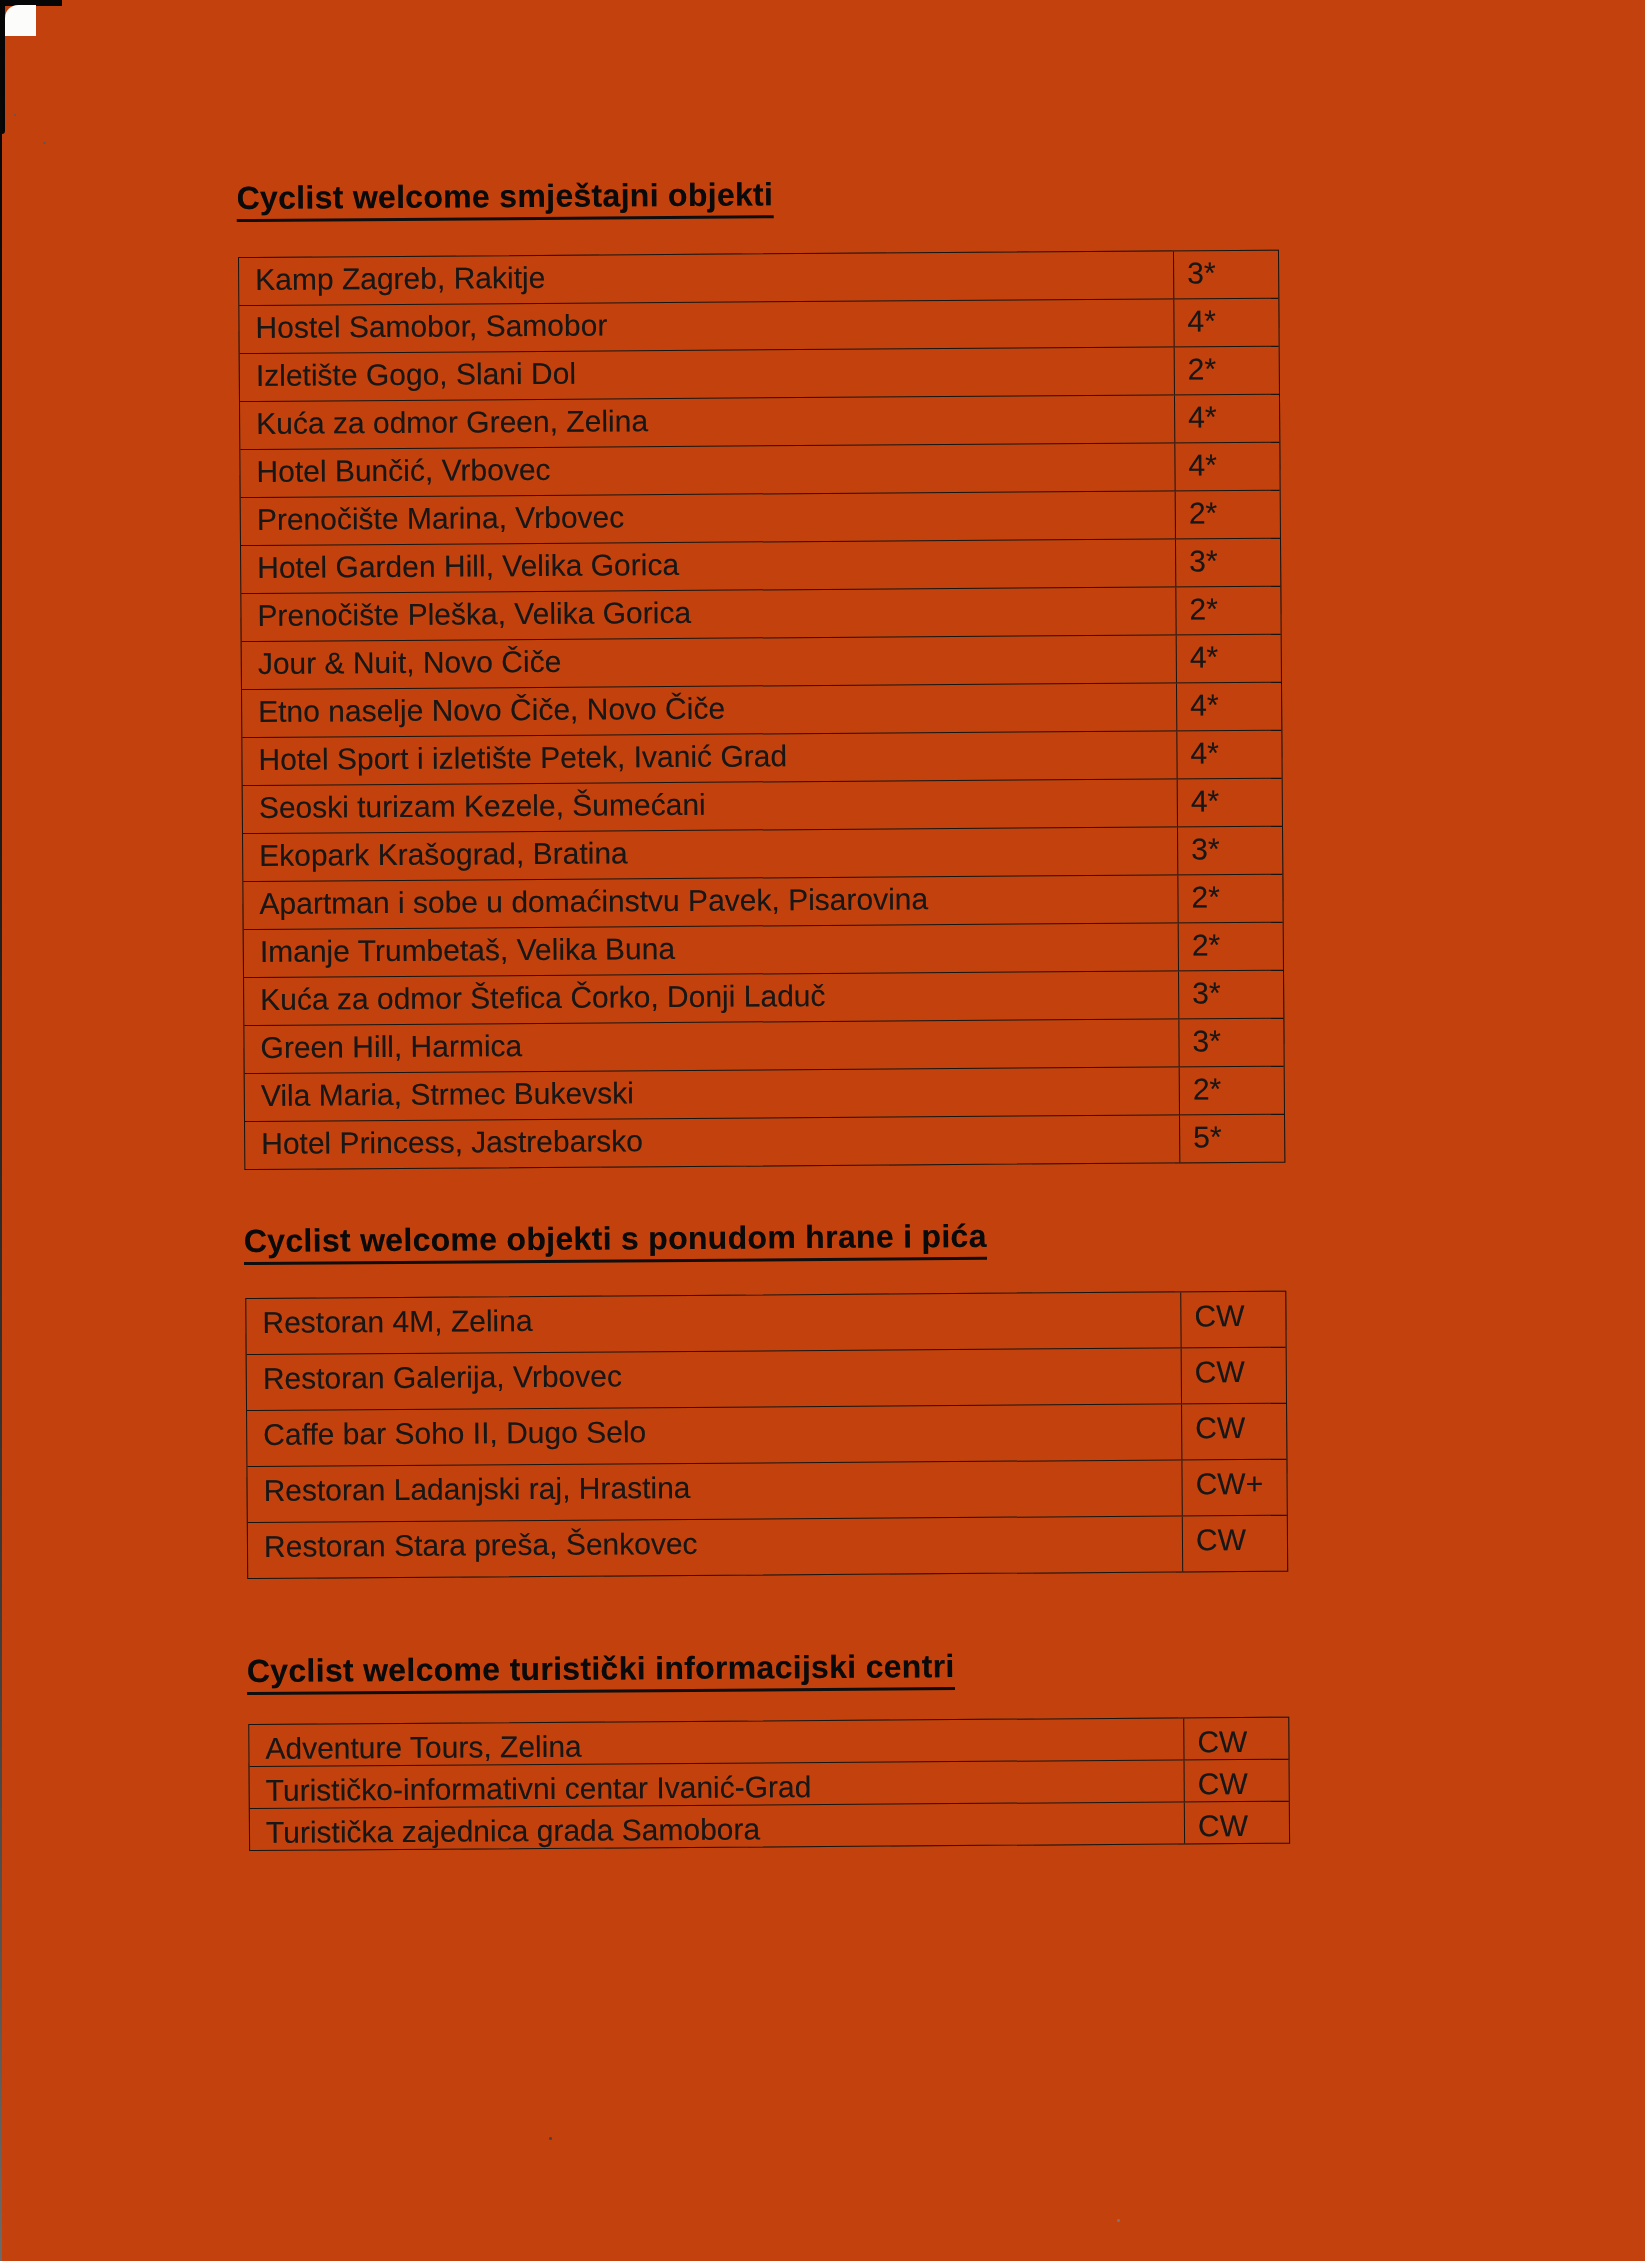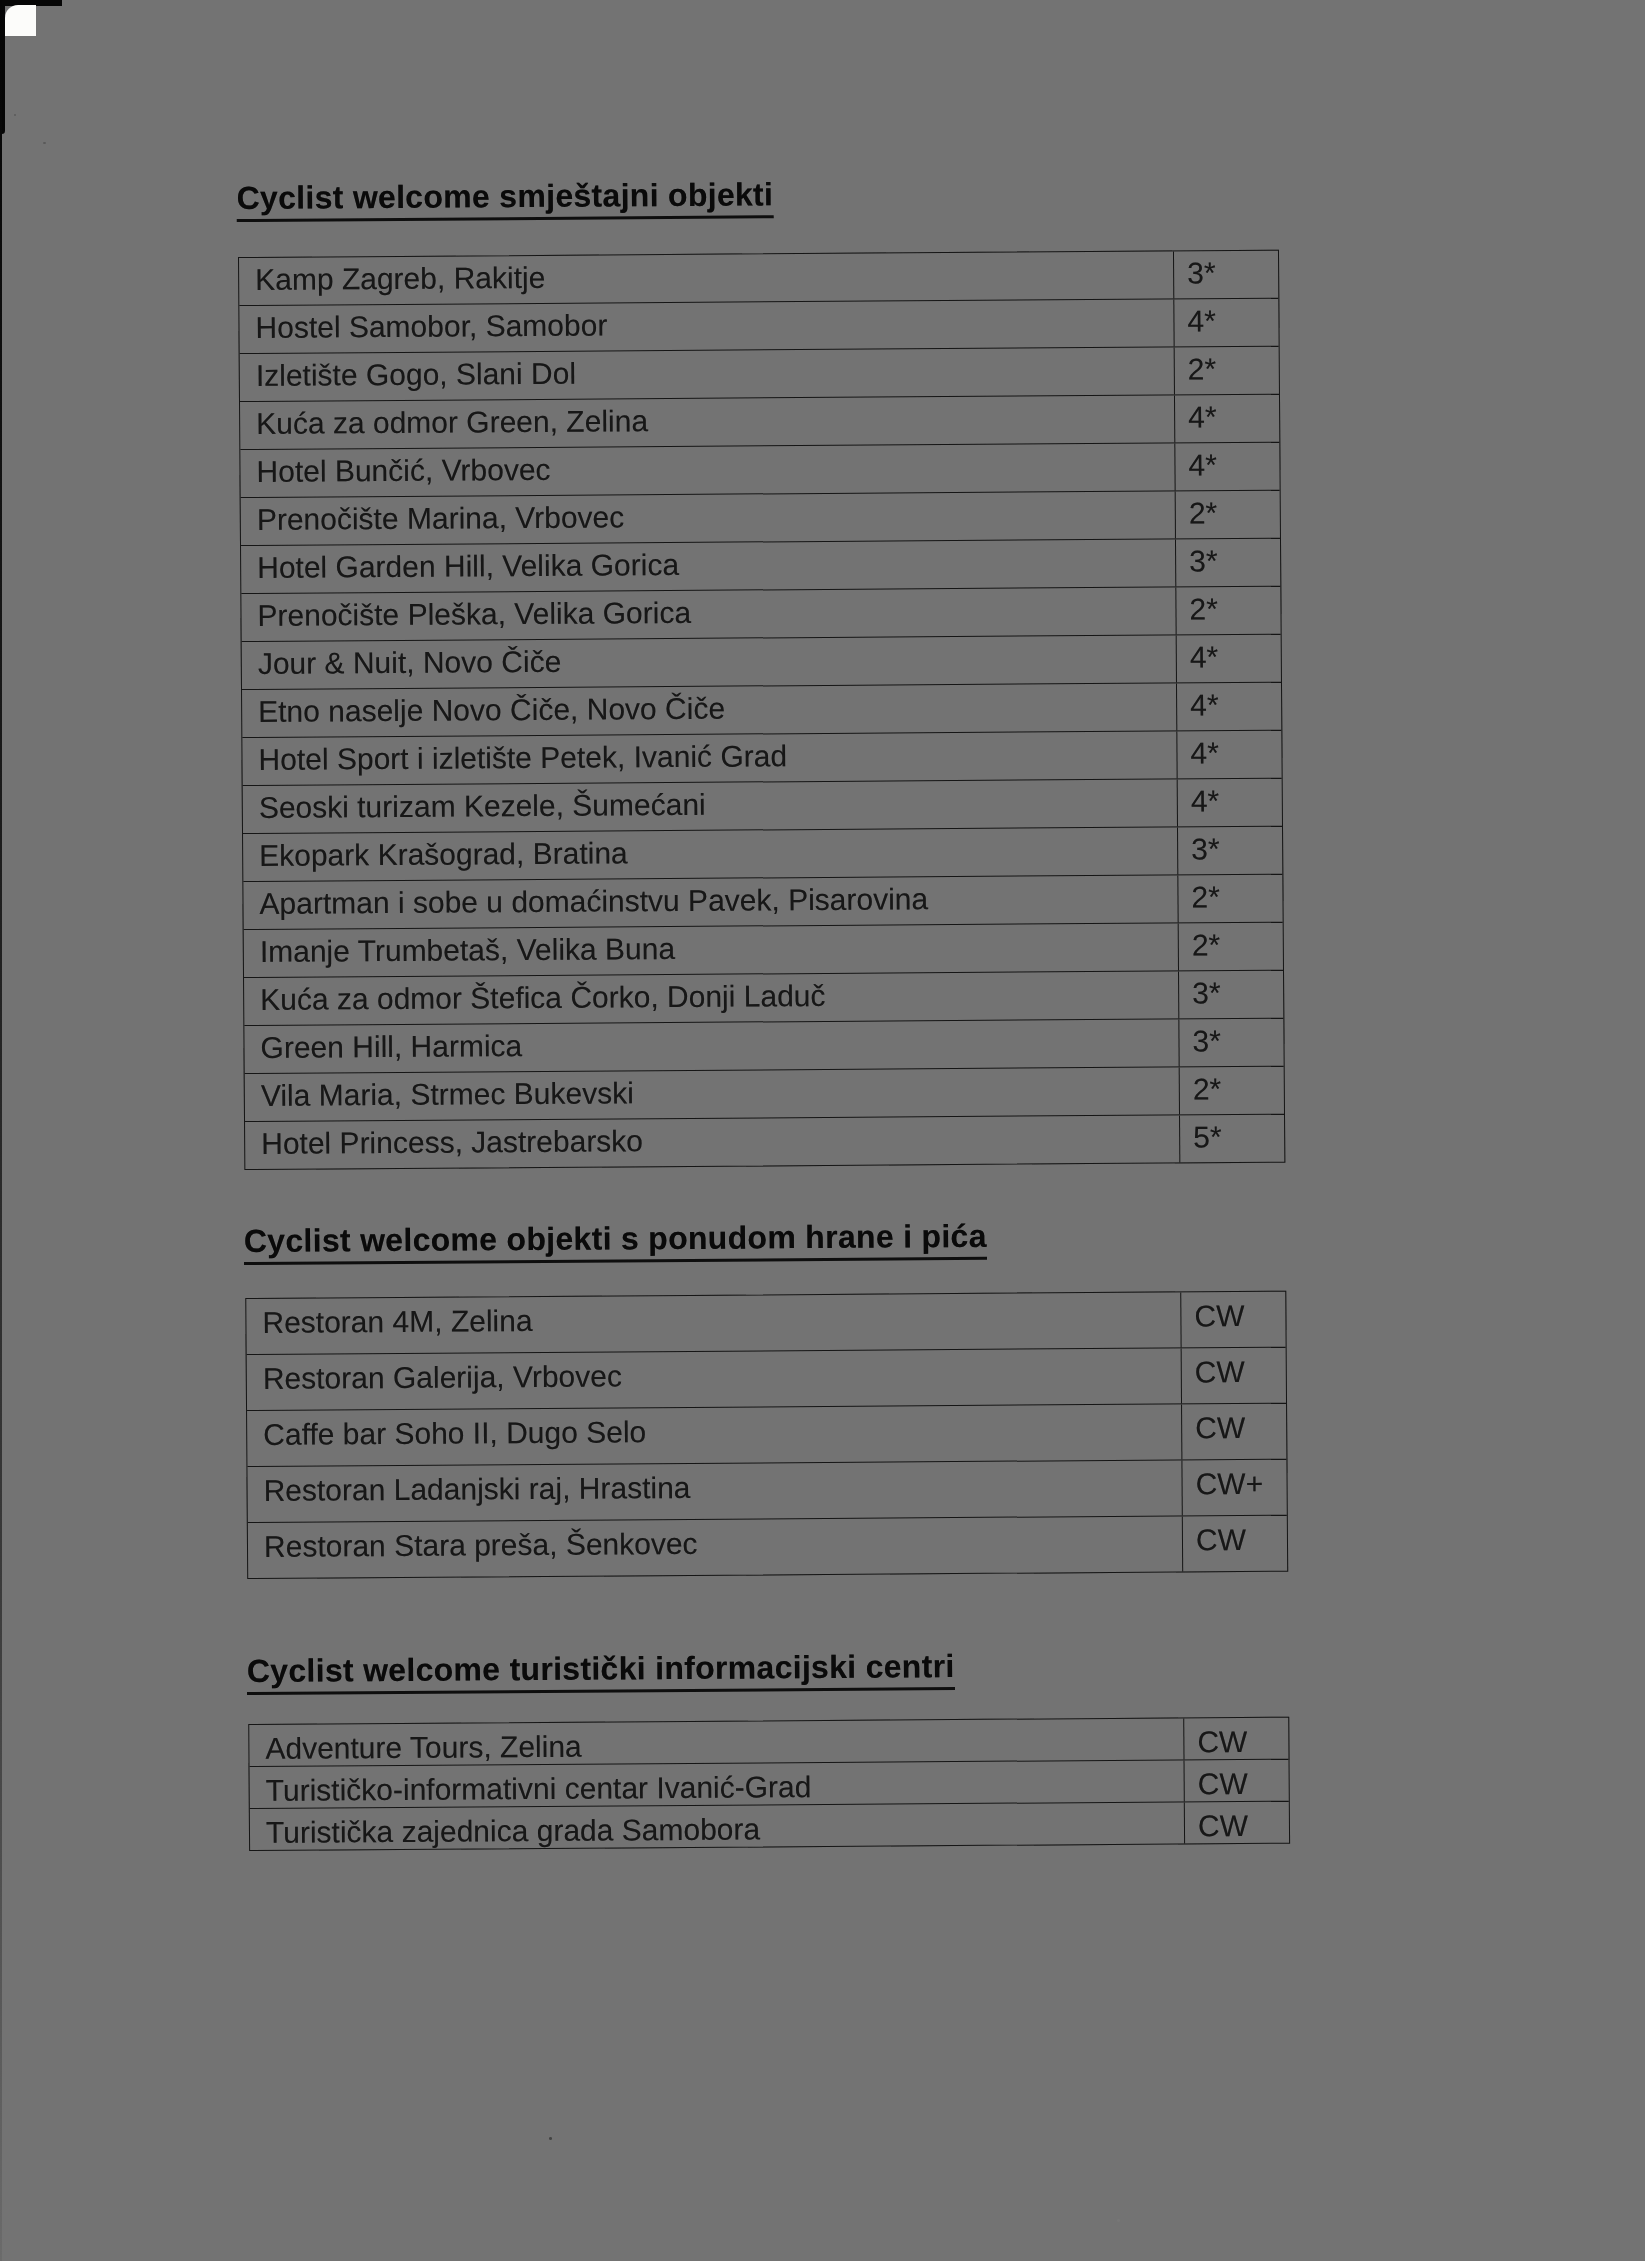--- a/index.html
+++ b/index.html
@@ -1,19 +1,19 @@
 <!DOCTYPE html>
 <html style="font-size:10.3px"><head>
 <meta charset="utf-8">
 <style>
   html,body { margin:0; padding:0; background:#e8e8e6; }
   .page {
     position:relative;
     width:1645px; height:2261px;
-    background:#737373;
+    background:#c2410c;
     overflow:hidden;
     font-family:"Liberation Sans", sans-serif;
     color:#141414;
   }
   
   .edge-top    { position:absolute; left:0; top:0; width:62px; height:5.8px; background:#060606; }
   .edge-left   { position:absolute; left:0; top:0; width:5.2px; height:134px; background:#060606;
                  border-bottom-right-radius:3.2px; }
   .corner-mask { position:absolute; left:4.5px; top:5.2px; width:31px; height:31px;
                  background:#fcfcfa; border-top-left-radius:13px; }

